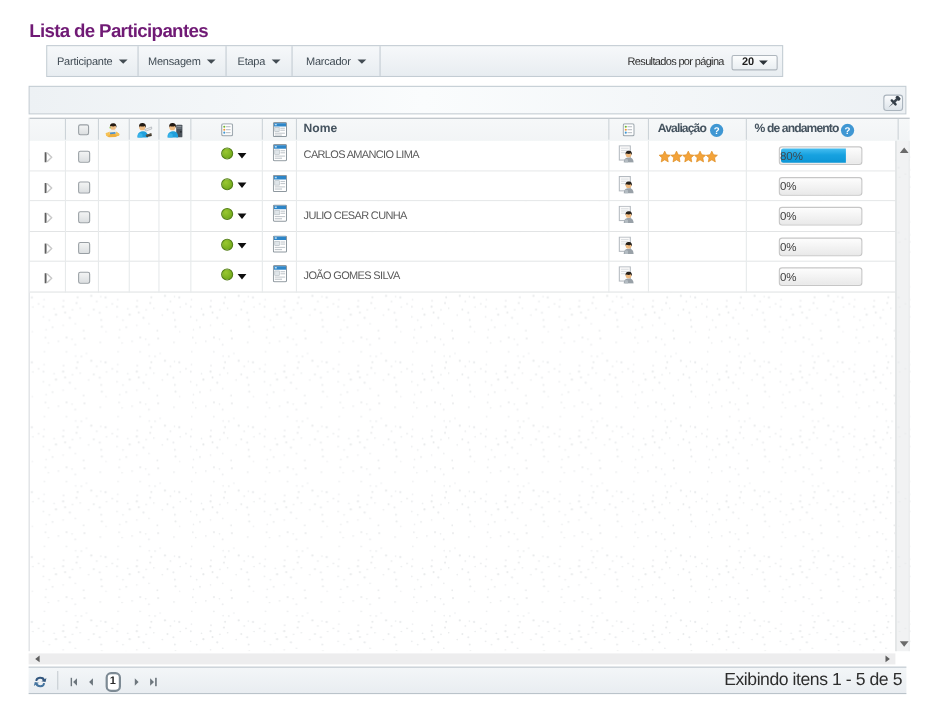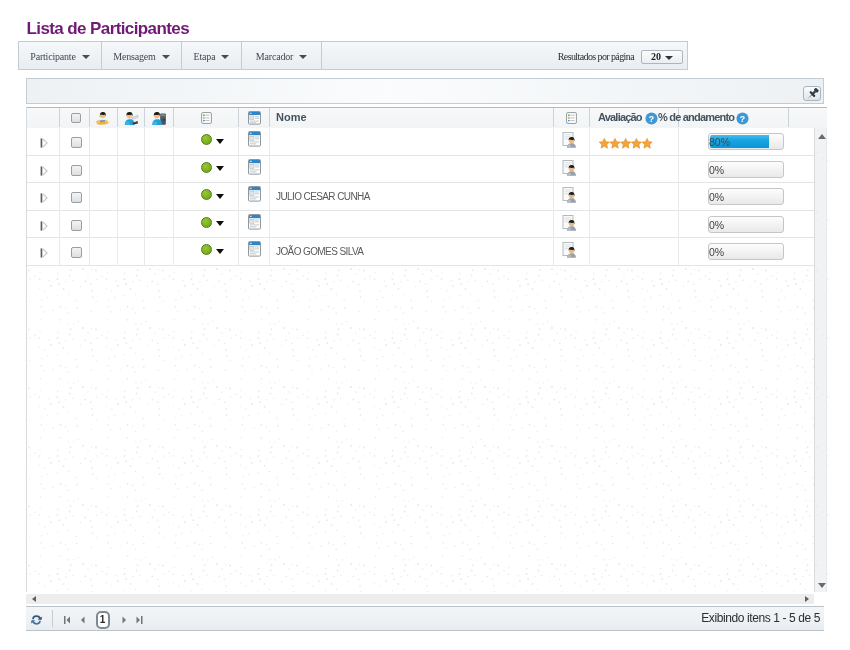--- a/index.html
+++ b/index.html
@@ -1,20 +1,20 @@
 <!DOCTYPE html>
 <html><head>
 <meta charset="utf-8">
 <style>
 * { margin:0; padding:0; box-sizing:border-box; }
 html,body { width:850px; height:650px; background:#fff; font-family:"Liberation Sans", sans-serif; overflow:hidden; }
 #title { position:absolute; left:26.5px; top:19px; font-size:17px; font-weight:bold; letter-spacing:-0.6px; color:#701a75; }
 
-#tb1 { position:absolute; left:18px; top:41px; width:670px; height:29px;
-  background:linear-gradient(#f6f8fa,#e8edf1); border:1px solid #c3ccd3;font-family:Liberation Serif, serif; }
+#tb1 { position:absolute; left:42px; top:41px; width:670px; height:29px;
+  background:linear-gradient(#f6f8fa,#e8edf1); border:1px solid #c3ccd3; }
 .tbtn { position:absolute; top:0; height:27px; border-right:1px solid #c3ccd3;
   font-size:10px; letter-spacing:-0.2px; color:#3f4a53; text-align:center; line-height:30px; }
 .tbtn .caret { display:inline-block; width:0; height:0; border-left:4.5px solid transparent;
   border-right:4.5px solid transparent; border-top:4.5px solid #434c53; margin-left:6px; vertical-align:1px;}
 #rpp { position:absolute; right:53px; top:0; height:27px; line-height:30px; font-size:10px; letter-spacing:-0.6px; color:#2e2e2e; }
 #sel20 { position:absolute; right:4px; top:7.5px; width:42px; height:14px; border:1px solid #aeb6bd; border-radius:2px;
   background:linear-gradient(#fcfdfd,#e9eef2); font-size:10px; color:#1e1e1e; font-weight:bold; line-height:12.5px; text-align:center; }
 #sel20 .caret { display:inline-block; width:0; height:0; border-left:4px solid transparent;
   border-right:4px solid transparent; border-top:4.5px solid #2c3339; margin-left:4px; vertical-align:0px;}
 
@@ -51,21 +51,21 @@
 .plabel { position:absolute; width:100%; text-align:left; font-size:10.5px; font-weight:normal; color:#414141; line-height:16px; }
 
 #vscroll { position:absolute; left:787px; top:21px; width:13px; height:464px; background:#f1f2f3; border-left:1px solid #d8dbdd; border-right:1px solid #e8eaec;}
 #hscroll { position:absolute; left:26px; top:594px; width:788px; height:10px; background:#ededee; }
 .sarr { position:absolute; width:0; height:0; }
 
 #footer { position:absolute; left:26px; top:606px; width:798px; height:25px;
   background:linear-gradient(#f3f6f8,#e9edf1); border-top:1px solid #bac3ca; border-bottom:1px solid #bac3ca; }
 #pageno { position:absolute; left:69.5px; top:3.5px; width:14px; height:18px; border:2px solid #7d8a94; border-radius:5px;
   background:#fff; font-size:10px; font-weight:bold; color:#2b2b2b; text-align:center; line-height:14px; }
-#exib { position:absolute; right:4px; top:0; height:23px; line-height:23px; font-size:12px; letter-spacing:-0.4px; color:#2d2d2d; }
+#exib { position:absolute; right:4px; top:0; height:23px; line-height:23px; font-size:16px; letter-spacing:-0.4px; color:#2d2d2d; }
 .psep { position:absolute; width:1px; height:17px; background:#c6cdd2; top:3px; }
 </style>
 </head>
 <body>
 <div id="title">Lista de Participantes</div>
 
 <div id="tb1">
   <div class="tbtn" style="left:0;width:83px;">Participante<span class="caret"></span></div>
   <div class="tbtn" style="left:83px;width:80px;">Mensagem<span class="caret"></span></div>
   <div class="tbtn" style="left:163px;width:60px;">Etapa<span class="caret"></span></div>
@@ -167,21 +167,21 @@
           <rect x="4.4" y="8.1" width="4.2" height="1" fill="#b9bfc4"></rect>
         </svg>
       </div>
     <div class="hcell" style="left:563px;width:89px;">
         <div class="hlabel" style="left:8px;">Avaliação</div>
       <svg style="position:absolute;left:55px;top:3.5px" width="13" height="13" viewBox="0 0 14 14">
           <circle cx="7" cy="7" r="6.5" fill="#3f97d3"></circle>
           <text x="7" y="10.5" font-size="9.5" font-weight="bold" fill="#fff" text-anchor="middle" font-family="Liberation Sans">?</text>
         </svg>
       </div>
-    <div class="hcell" style="left:624px;width:138px;">
+    <div class="hcell" style="left:652px;width:138px;">
         <div class="hlabel" style="left:7px;">% de andamento</div>
       <svg style="position:absolute;left:85px;top:3.5px" width="13" height="13" viewBox="0 0 14 14">
           <circle cx="7" cy="7" r="6.5" fill="#3f97d3"></circle>
           <text x="7" y="10.5" font-size="9.5" font-weight="bold" fill="#fff" text-anchor="middle" font-family="Liberation Sans">?</text>
         </svg>
       </div>
     <div class="hcell" style="left:790px;width:9px;border-right:none;"></div>
   </div>
 
   <div id="gbody">
@@ -248,20 +248,21 @@
           <div style="position:absolute;left:221px;top:3px;"><svg width="13" height="16" viewBox="0 0 13 16">
               <rect x="0.5" y="0.5" width="12" height="14.6" rx="1" fill="#fff" stroke="#8e989f"></rect>
               <rect x="1" y="1" width="11" height="3.2" fill="#2e86c8"></rect>
               <rect x="1.8" y="1.7" width="1.8" height="1.4" fill="#bcdcf2"></rect>
               <rect x="1.8" y="5.3" width="4.2" height="4" fill="#dfe5e9" stroke="#aab2b8" stroke-width="0.5"></rect>
               <rect x="7" y="5.5" width="4.2" height="1" fill="#c3c9ce"></rect>
               <rect x="7" y="7.4" width="4.2" height="1" fill="#c3c9ce"></rect>
               <rect x="1.8" y="10.4" width="9.4" height="1" fill="#c3c9ce"></rect>
               <rect x="1.8" y="12.3" width="6.6" height="1.1" fill="#c3c9ce"></rect>
             </svg></div>
+          <div class="rowtext">CARLOS AMANCIO LIMA</div>
           <div style="position:absolute;left:535px;top:4px;"><svg width="15" height="16" viewBox="0 0 15 16">
               <rect x="1" y="0.5" width="10" height="13" fill="#fbfbfb" stroke="#b4bac0"></rect>
               <rect x="2.5" y="2.3" width="7" height="1" fill="#dcdfe2"></rect>
               <rect x="2.5" y="4.3" width="7" height="1" fill="#dcdfe2"></rect>
               <rect x="2.5" y="6.3" width="5" height="1" fill="#dcdfe2"></rect>
               <path d="M5 15.8 Q5.2 11.8 8.6 11.2 L10.6 11.2 Q13.8 11.8 14 15.8 Z" fill="#99a1a8"></path>
               <path d="M5.9 13 Q7.3 11.9 8.9 13 L8.9 15.8 L5.9 15.8 Z" fill="#b4bcc2"></path>
               <circle cx="9.4" cy="8.4" r="2.6" fill="#eeb97e"></circle>
               <path d="M6.7 8.6 Q6.3 4.7 10 5 Q12.9 5.2 12.5 9.2 Q11.9 7.9 11.5 7.4 Q10 8.4 7.4 7.6 Q6.9 8 6.7 8.6 Z" fill="#26201a"></path>
             </svg></div>

